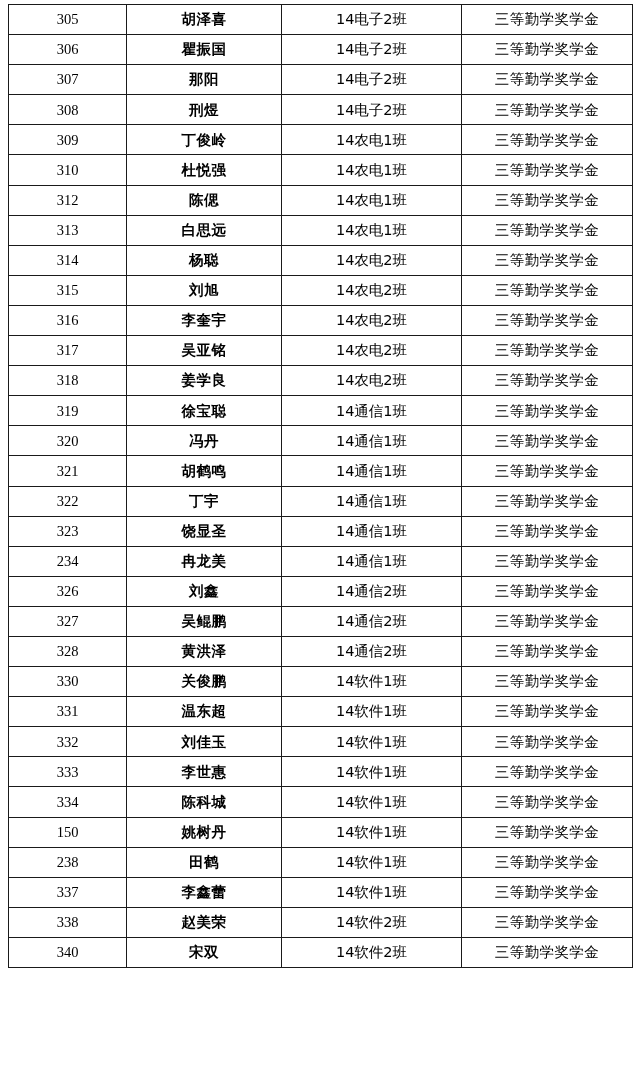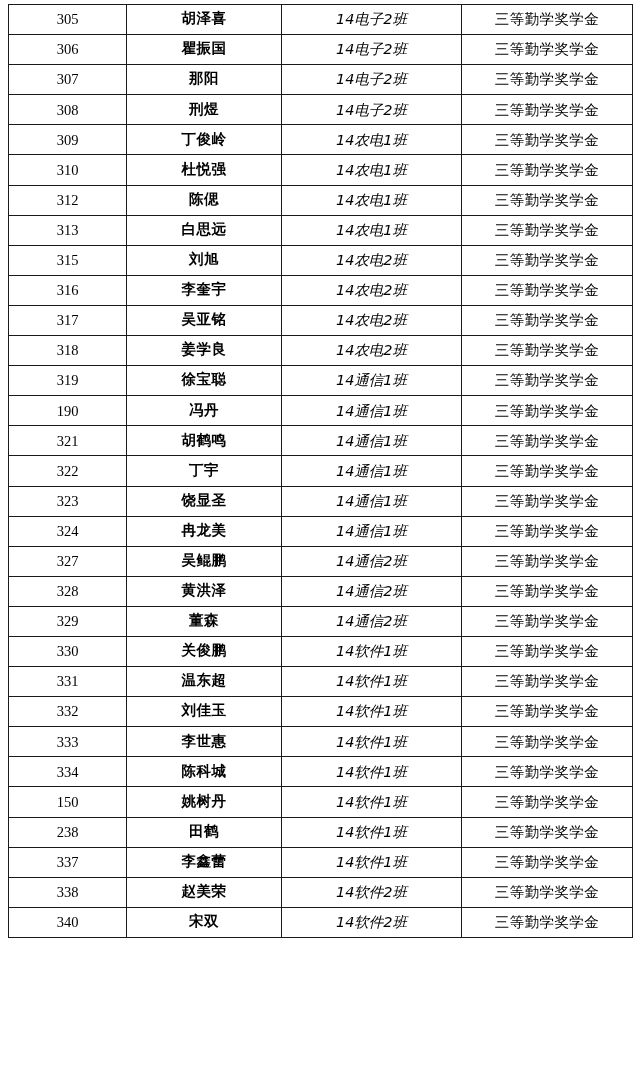--- a/index.html
+++ b/index.html
@@ -39,29 +39,28 @@
   col.c-index { width: 118px; }
   col.c-name  { width: 155px; }
   col.c-class { width: 180px; }
   col.c-award { width: 171px; }
 
   td.index-cell {
     font-family: "Liberation Serif", "DejaVu Serif", serif;
     font-size: 15px;
   }
   td.name-cell {
-    font-family: Liberation Mono, monospace;
+    font-family: Liberation Sans, sans-serif;
     font-size: 14px;
     font-weight: 600;
     letter-spacing: 0.5px;
   }
   td.class-cell {
     font-family: "DejaVu Sans", "Liberation Sans", sans-serif;
     font-size: 13.5px;
-    font-style: italic;
   }
   td.award-cell {
     font-family: Liberation Sans, sans-serif;
     font-size: 13.5px;
     letter-spacing: 0.4px;
   }
 </style>
 </head>
 <body>
 
@@ -116,20 +115,26 @@
           <td class="class-cell">14农电1班</td>
           <td class="award-cell">三等勤学奖学金</td>
         </tr>
         <tr>
           <td class="index-cell">313</td>
           <td class="name-cell">白思远</td>
           <td class="class-cell">14农电1班</td>
           <td class="award-cell">三等勤学奖学金</td>
         </tr>
         <tr>
+          <td class="index-cell">314</td>
+          <td class="name-cell">杨聪</td>
+          <td class="class-cell">14农电2班</td>
+          <td class="award-cell">三等勤学奖学金</td>
+        </tr>
+        <tr>
           <td class="index-cell">315</td>
           <td class="name-cell">刘旭</td>
           <td class="class-cell">14农电2班</td>
           <td class="award-cell">三等勤学奖学金</td>
         </tr>
         <tr>
           <td class="index-cell">316</td>
           <td class="name-cell">李奎宇</td>
           <td class="class-cell">14农电2班</td>
           <td class="award-cell">三等勤学奖学金</td>
@@ -146,21 +151,21 @@
           <td class="class-cell">14农电2班</td>
           <td class="award-cell">三等勤学奖学金</td>
         </tr>
         <tr>
           <td class="index-cell">319</td>
           <td class="name-cell">徐宝聪</td>
           <td class="class-cell">14通信1班</td>
           <td class="award-cell">三等勤学奖学金</td>
         </tr>
         <tr>
-          <td class="index-cell">190</td>
+          <td class="index-cell">320</td>
           <td class="name-cell">冯丹</td>
           <td class="class-cell">14通信1班</td>
           <td class="award-cell">三等勤学奖学金</td>
         </tr>
         <tr>
           <td class="index-cell">321</td>
           <td class="name-cell">胡鹤鸣</td>
           <td class="class-cell">14通信1班</td>
           <td class="award-cell">三等勤学奖学金</td>
         </tr>
@@ -170,40 +175,40 @@
           <td class="class-cell">14通信1班</td>
           <td class="award-cell">三等勤学奖学金</td>
         </tr>
         <tr>
           <td class="index-cell">323</td>
           <td class="name-cell">饶显圣</td>
           <td class="class-cell">14通信1班</td>
           <td class="award-cell">三等勤学奖学金</td>
         </tr>
         <tr>
-          <td class="index-cell">324</td>
+          <td class="index-cell">234</td>
           <td class="name-cell">冉龙美</td>
           <td class="class-cell">14通信1班</td>
+          <td class="award-cell">三等勤学奖学金</td>
+        </tr>
+        <tr>
+          <td class="index-cell">326</td>
+          <td class="name-cell">刘鑫</td>
+          <td class="class-cell">14通信2班</td>
           <td class="award-cell">三等勤学奖学金</td>
         </tr>
         <tr>
           <td class="index-cell">327</td>
           <td class="name-cell">吴鲲鹏</td>
           <td class="class-cell">14通信2班</td>
           <td class="award-cell">三等勤学奖学金</td>
         </tr>
         <tr>
           <td class="index-cell">328</td>
           <td class="name-cell">黄洪泽</td>
-          <td class="class-cell">14通信2班</td>
-          <td class="award-cell">三等勤学奖学金</td>
-        </tr>
-        <tr>
-          <td class="index-cell">329</td>
-          <td class="name-cell">董森</td>
           <td class="class-cell">14通信2班</td>
           <td class="award-cell">三等勤学奖学金</td>
         </tr>
         <tr>
           <td class="index-cell">330</td>
           <td class="name-cell">关俊鹏</td>
           <td class="class-cell">14软件1班</td>
           <td class="award-cell">三等勤学奖学金</td>
         </tr>
         <tr>

